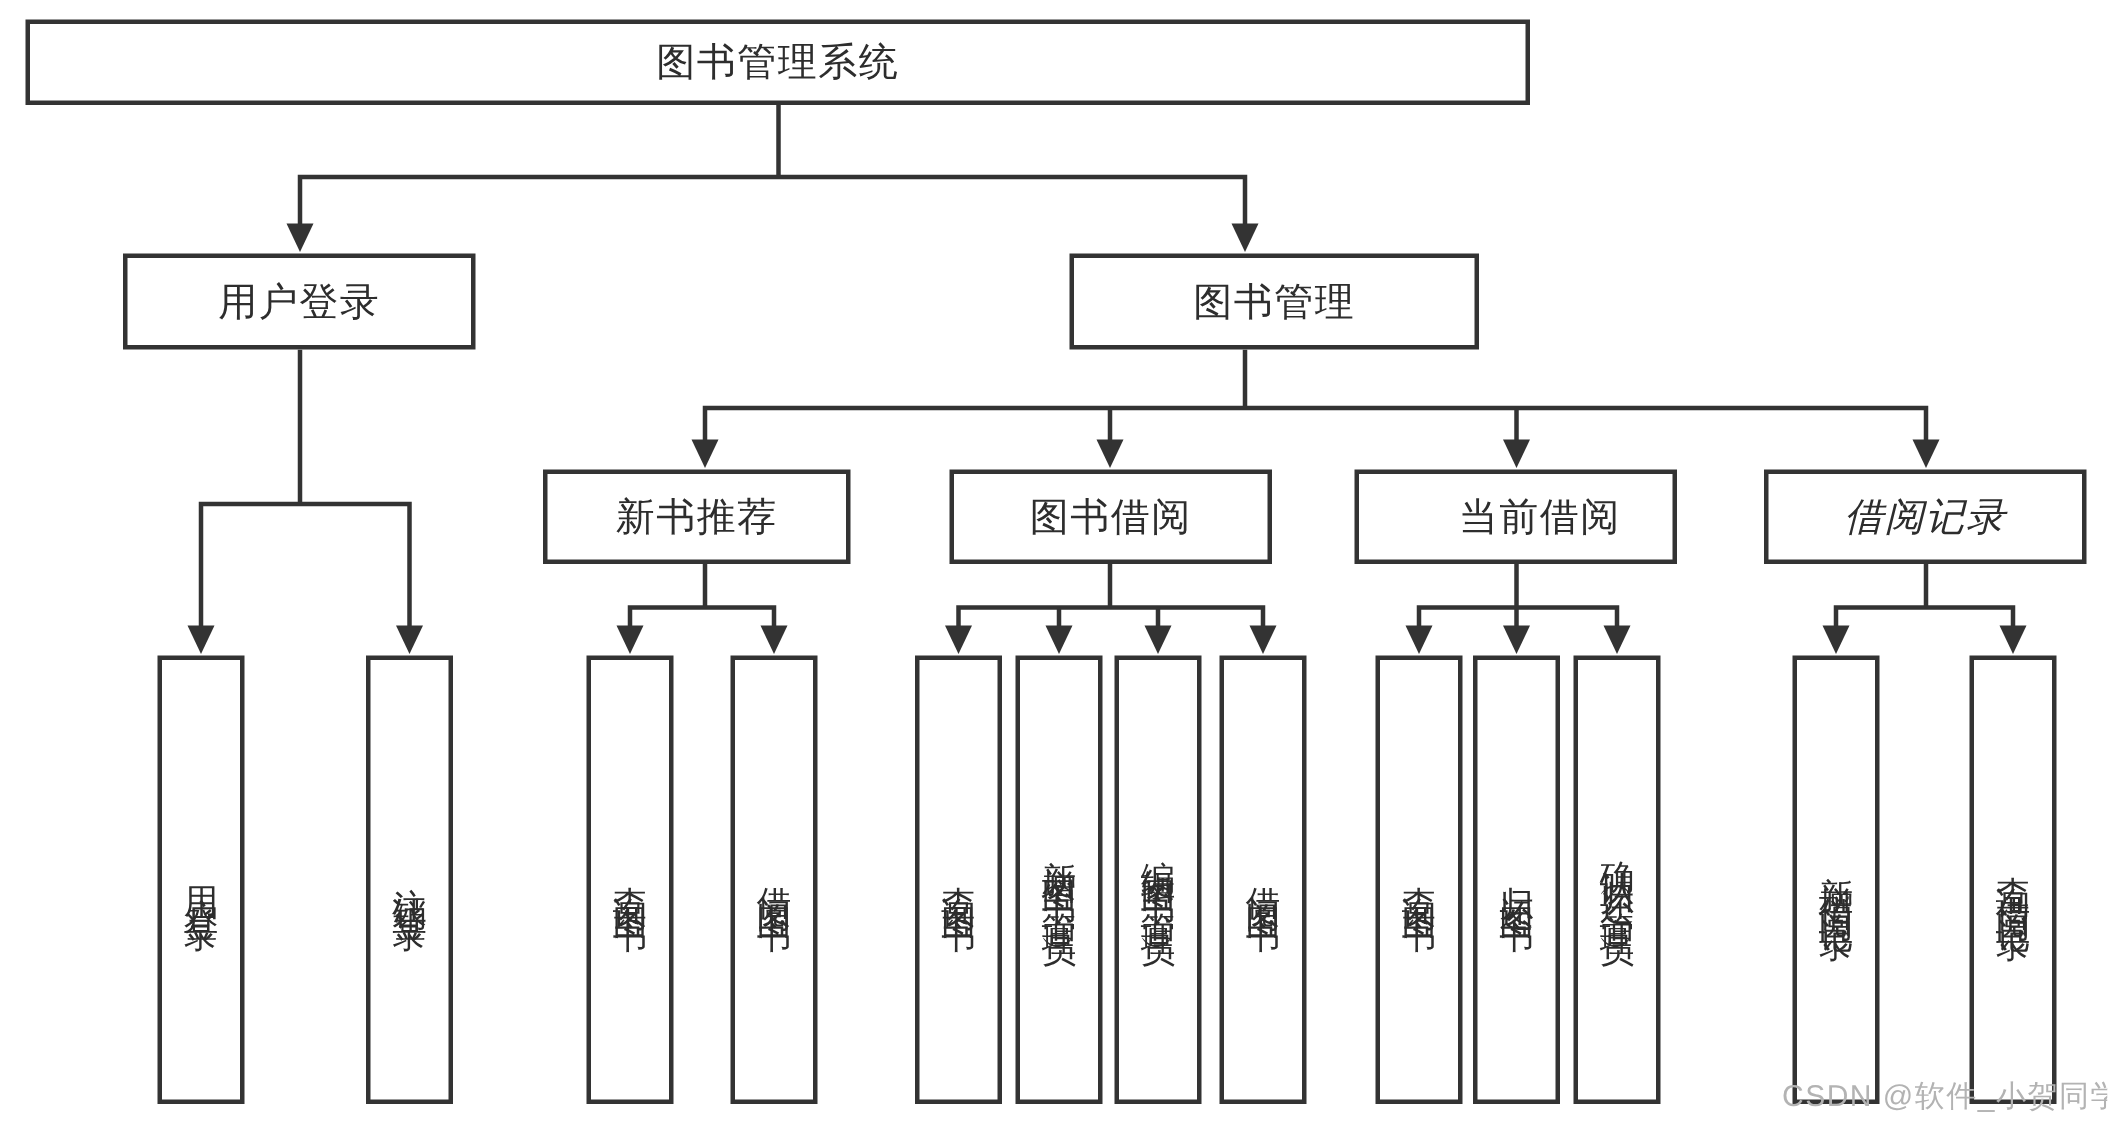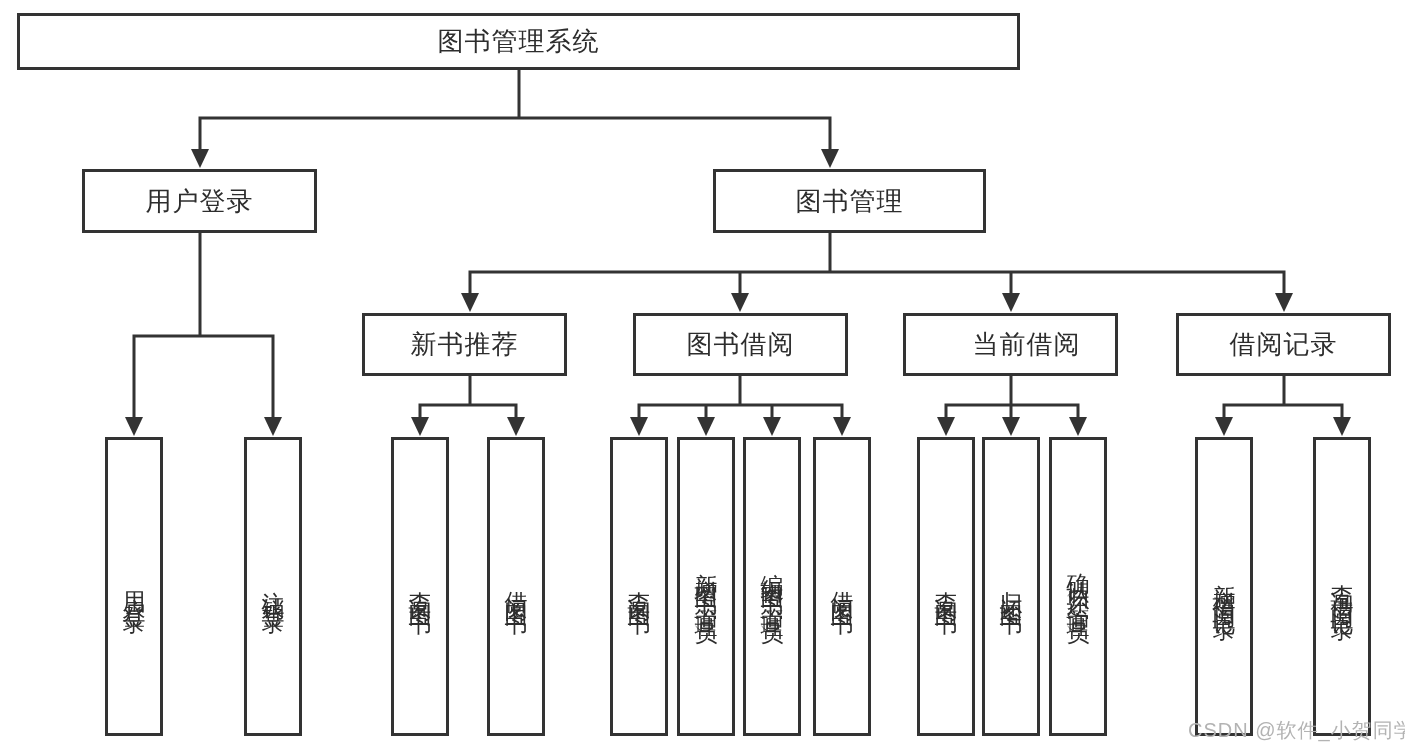--- a/index.html
+++ b/index.html
@@ -108,21 +108,21 @@
 
   <div class="box h-box" style="left:362px; top:313px; width:205px; height:63px;">
     <span>新书推荐</span>
   </div>
   <div class="box h-box" style="left:633px; top:313px; width:215px; height:63px;">
     <span>图书借阅</span>
   </div>
   <div class="box h-box" style="left:903px; top:313px; width:215px; height:63px;padding-left:32px;">
     <span>当前借阅</span>
   </div>
-  <div class="box h-box" style="left:1176px; top:313px; width:215px; height:63px;">
+  <div class="box h-box" style="left:1176px; top:313px; width:215px; height:63px;font-style:italic;">
     <span>借阅记录</span>
   </div>
 
   <div class="box leaf" style="left:105px; top:437px; width:58px; height:299px;">
     <span class="vtext">用户登录</span>
   </div>
   <div class="box leaf" style="left:244px; top:437px; width:58px; height:299px;">
     <span class="vtext">注销登录</span>
   </div>
 

